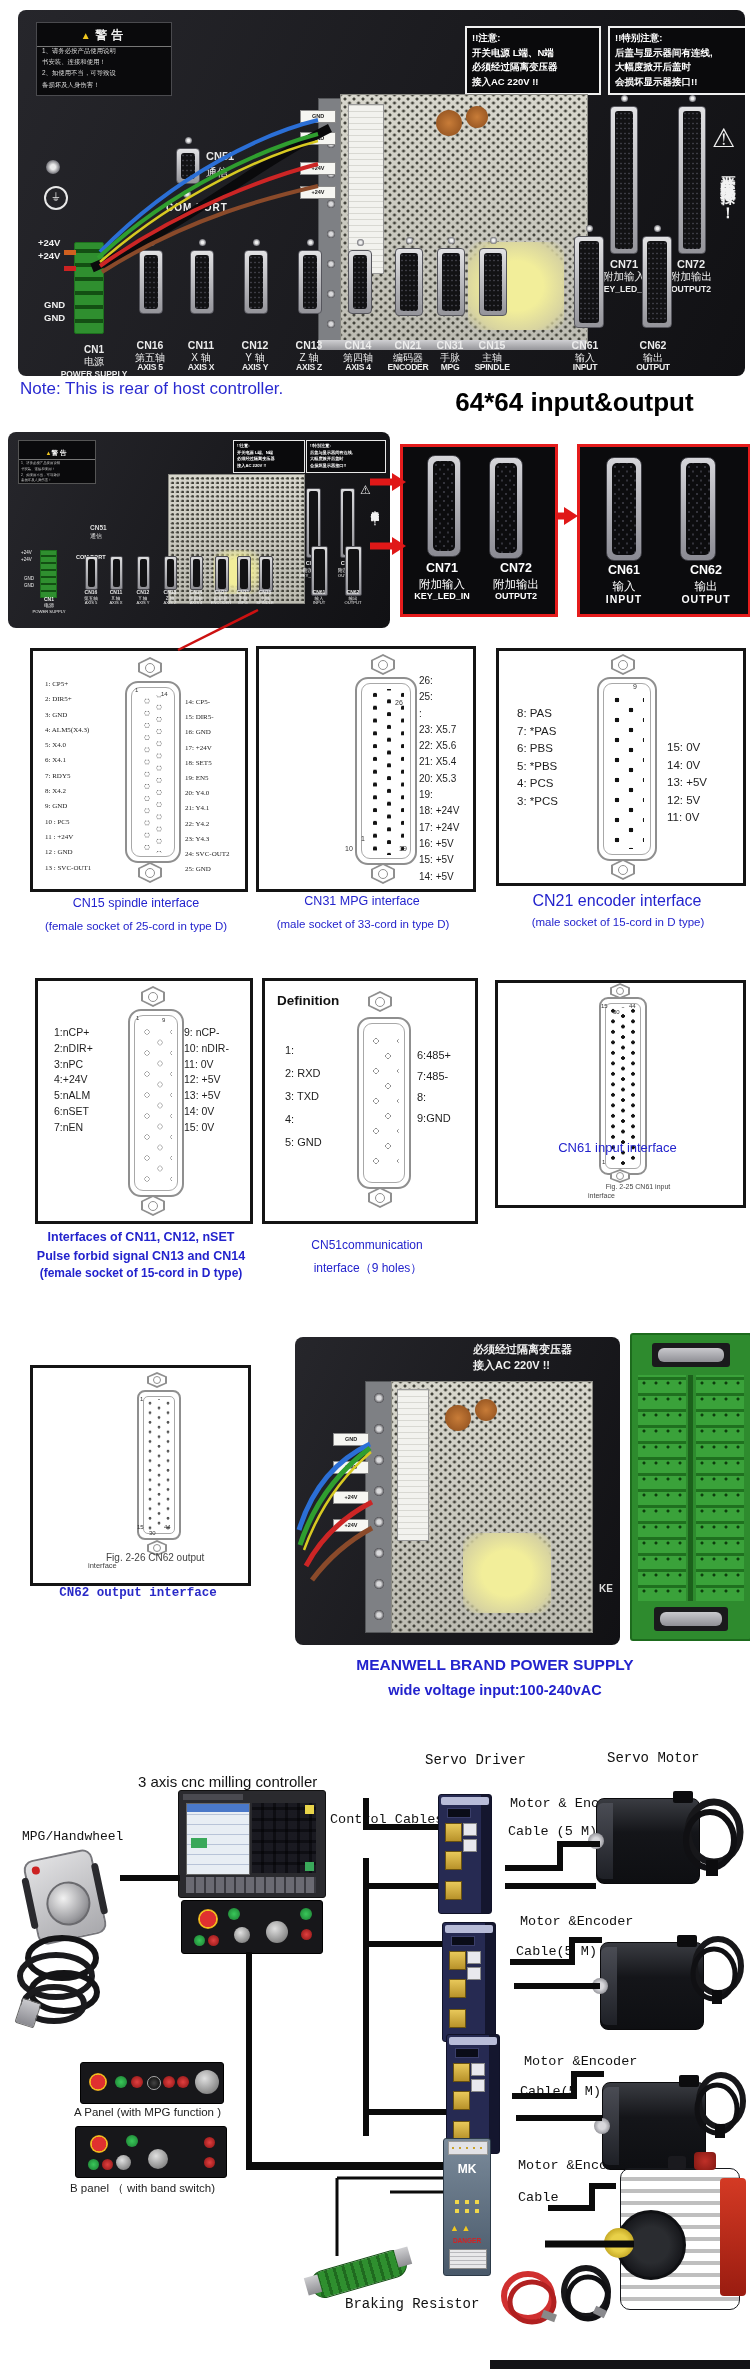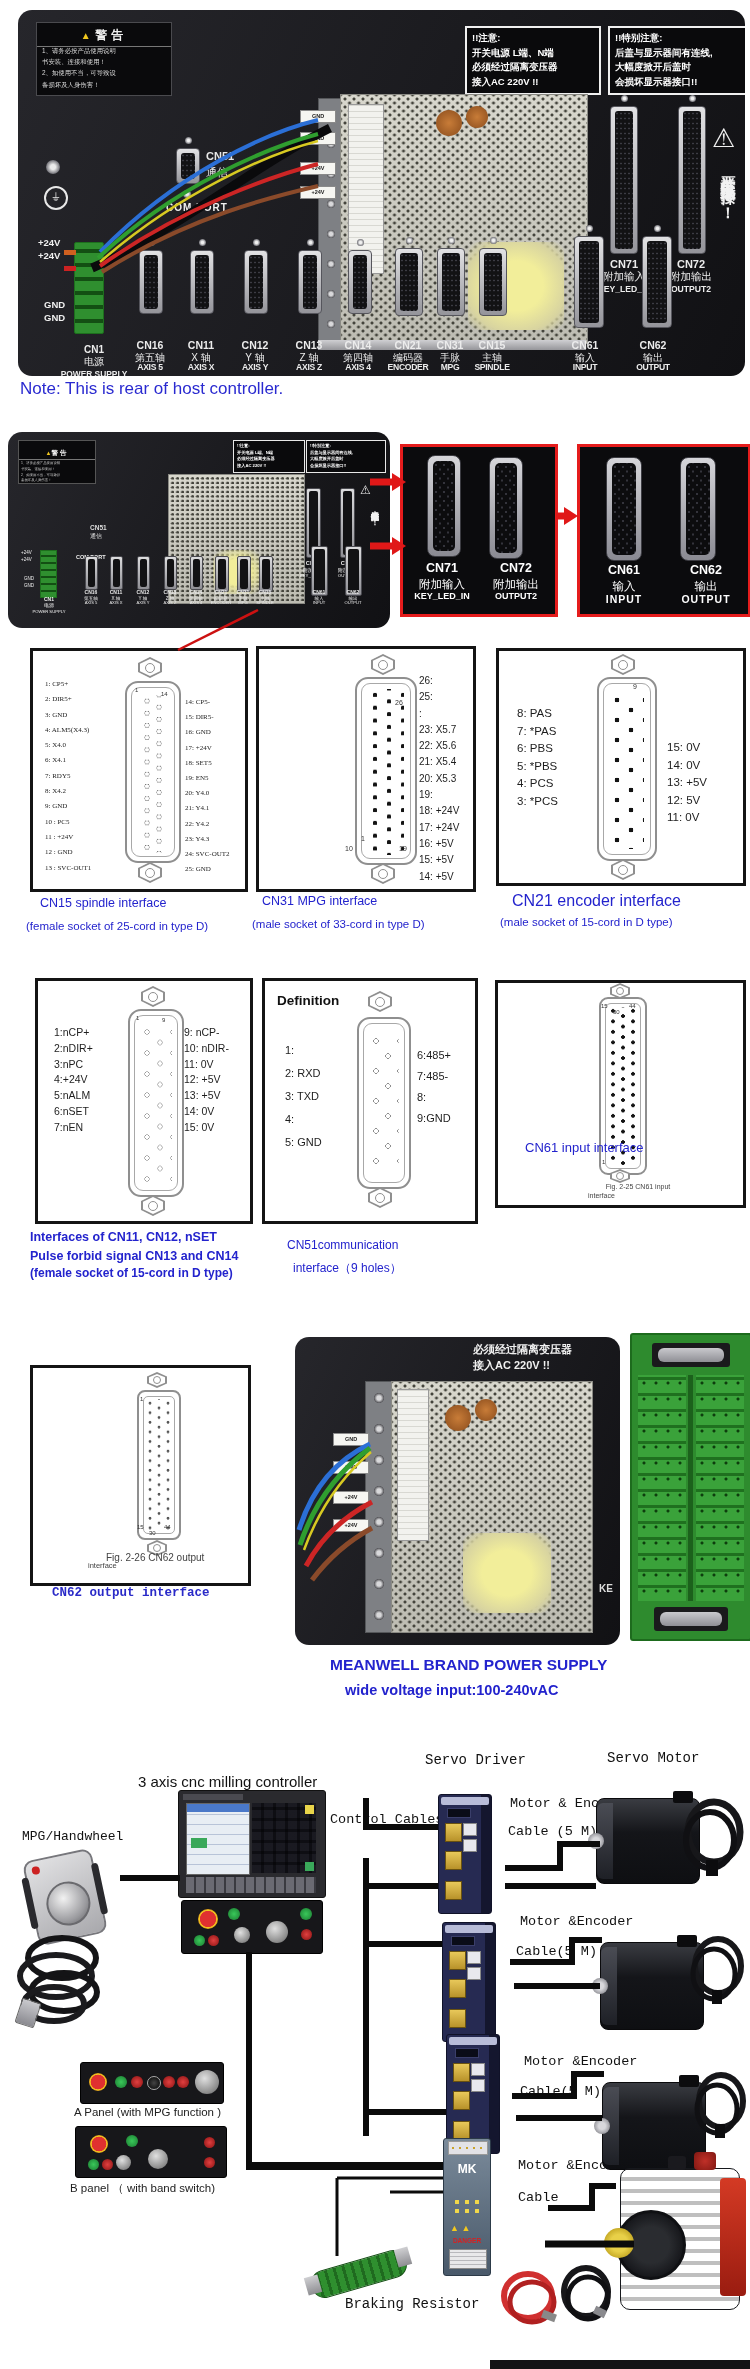--- a/index.html
+++ b/index.html
@@ -1,20 +1,20 @@
 <!DOCTYPE html>
 <html><head>
 <meta charset="utf-8">
 <style>
   html,body{margin:0;padding:0;background:#fff}
   .page{position:relative;width:750px;height:2369px;background:#fff;overflow:hidden;
         font-family:"Liberation Sans",sans-serif;color:#111}
   .abs{position:absolute}
   .t{position:absolute;white-space:pre;line-height:1.15}
-  .photo{position:absolute;background:linear-gradient(115deg,#26262b 0%,#1a1a1e 55%,#111114 100%);overflow:hidden;border-radius:14px}
+  .photo{position:absolute;background:linear-gradient(115deg,#26262b 0%,#1a1a1e 55%,#111114 100%);overflow:hidden;border-radius:8px}
   
   .mc{position:absolute;background:linear-gradient(180deg,#e2e2e4,#94949a);border:1px solid #55555c;border-radius:4px}
   .mc::before{content:"";position:absolute;left:50%;top:-12px;width:7px;height:7px;margin-left:-3.5px;border-radius:50%;
               background:radial-gradient(circle,#f0f0f0 25%,#63636a 75%)}
   .mc::after{content:"";position:absolute;inset:4px;background:#121214;border-radius:3px;
              background-image:radial-gradient(circle,#3c3c44 .7px,rgba(0,0,0,0) 1.2px);background-size:4px 5px}
   .mcm{position:absolute;background:linear-gradient(180deg,#dcdcde,#8e8e94);border:1px solid #4a4a50;border-radius:2px}
   .mcm::after{content:"";position:absolute;inset:2px;background:#121214;border-radius:2px}
   .bigd{position:absolute;background:linear-gradient(180deg,#d6d6da,#8a8a92);border:1px solid #3c3c42;border-radius:8px}
   .bigd .bd-in{position:absolute;inset:5px;background:#0c0c0e;border-radius:5px;
@@ -38,21 +38,21 @@
   #connLabelsMini .mcol:nth-of-type(5){left:173px}#connLabelsMini .mcol:nth-of-type(6){left:198px}
   #connLabelsMini .mcol:nth-of-type(7){left:220px}#connLabelsMini .mcol:nth-of-type(8){left:242px}
   #connLabelsMini .mcol:nth-of-type(9){left:296px}#connLabelsMini .mcol:nth-of-type(10){left:330px}
   .notice{position:absolute;background:#0a0a0c;border:2px solid #f0f0f0;color:#fff;font-weight:bold;
           font-size:9.5px;line-height:1.55;padding:3px 5px;white-space:pre}
   .noticeM{position:absolute;background:#0a0a0c;border:1px solid #e8e8e8;color:#fff;font-weight:bold;
           font-size:4.2px;line-height:1.6;padding:2px 3px;white-space:pre}
   .pbox{position:absolute;background:#fff;border:3px solid #141414}
   .plist{position:absolute;color:#1d1d1d}
   .pl{white-space:pre}
-  .cap{position:absolute;color:#2323cd;text-align:left;white-space:pre}
+  .cap{position:absolute;color:#2323cd;text-align:center;white-space:pre}
   .ddraw{position:absolute;border:2px solid #8f8f8f;border-radius:13px}
   .ddraw .inner{position:absolute;inset:4px;border:1.5px solid #a8a8a8;border-radius:9px}
   .pins{position:absolute;background-repeat:repeat}
   .nut{position:absolute;width:24px;height:21px;background:#8f8f8f;
        clip-path:polygon(50% 0,100% 28%,100% 72%,50% 100%,0 72%,0 28%)}
   .nut i{position:absolute;inset:2px;background:#fff;clip-path:polygon(50% 0,100% 28%,100% 72%,50% 100%,0 72%,0 28%);display:block}
   .nut b{position:absolute;left:50%;top:50%;width:8px;height:8px;margin:-5px 0 0 -5px;border:1.5px solid #8f8f8f;border-radius:50%;background:#fff;display:block}
   .mark{position:absolute;font-size:6px;color:#333;white-space:pre}
   .ptag{position:absolute;width:34px;height:11px;background:#f6f6f2;color:#222;font-size:5.5px;font-weight:bold;
         text-align:center;line-height:11px;border:.5px solid #8a8a8a}
@@ -217,20 +217,21 @@
         </div>
         <div class="ccol">
           <div class="l1">CN62</div>
           <div class="l2">输出</div>
           <div class="l3">OUTPUT</div>
         </div>
       </div>
   </div>
 
   <div class="t" style="left:20px;top:379px;font-size:17px;color:#2a2ad0">Note: This is rear of host controller.</div>
+  <div class="t" style="left:432px;top:388px;width:285px;text-align:center;font-size:26px;font-weight:bold;color:#000">64*64 input&amp;output</div>
 
   <div class="photo" style="left:8px;top:432px;width:382px;height:196px">
     <div class="abs" style="left:10px;top:8px;width:76px;height:42px;background:#0a0a0c;border:1px solid #555">
       <div style="text-align:center;border-bottom:1px solid #777"><span style="color:#f2c81e;font-size:6px">▲</span><span style="color:#eee;font-size:6.5px;font-weight:bold;letter-spacing:2px">警告</span></div>
       <div style="padding:1px 2px;color:#ccc;font-size:3.4px;line-height:1.7;white-space:pre"><div>1、请务必按产品使用说明</div><div>书安装、连接和使用！</div><div>2、如使用不当，可导致设</div><div>备损坏及人身伤害！</div></div>
     </div>
     <div class="noticeM" style="left:225px;top:8px;width:64px"><div>!!注意:</div><div>开关电源 L端、N端</div><div>必须经过隔离变压器</div><div>接入AC 220V !!</div></div>
     <div class="noticeM" style="left:298px;top:8px;width:72px"><div>!!特别注意:</div><div>后盖与显示器间有连线,</div><div>大幅度掀开后盖时</div><div>会损坏显示器接口!!</div></div>
     <div class="psu" style="left:160px;top:42px;width:135px;height:128px;background-size:5px 4.5px,5px 4.5px,100% 100%"></div>
     <div class="abs" style="left:205px;top:118px;width:48px;height:44px;border-radius:6px;background:radial-gradient(ellipse,#f2ee9a 40%,rgba(0,0,0,0) 90%)"></div>

